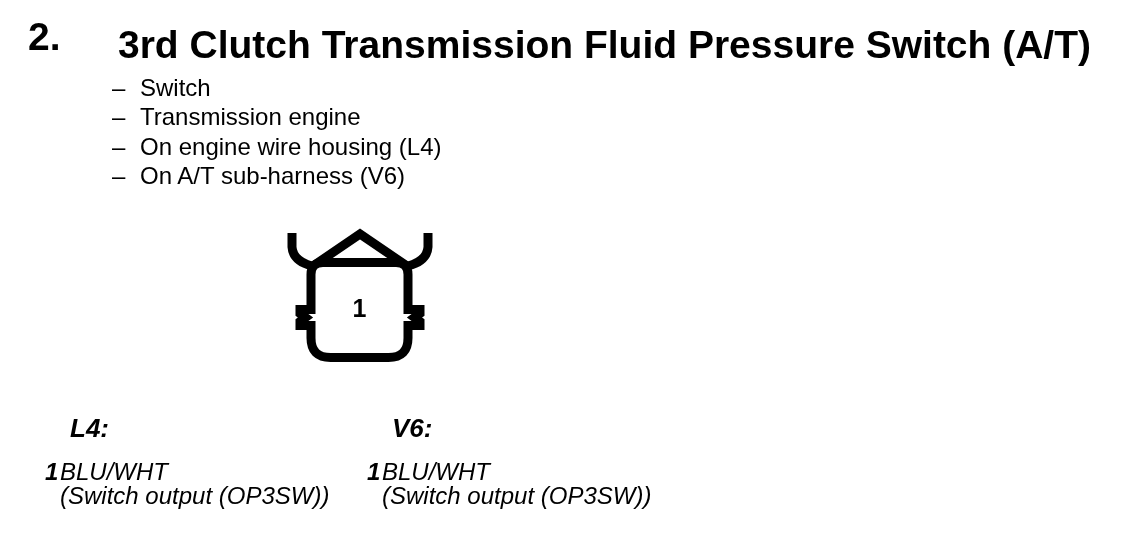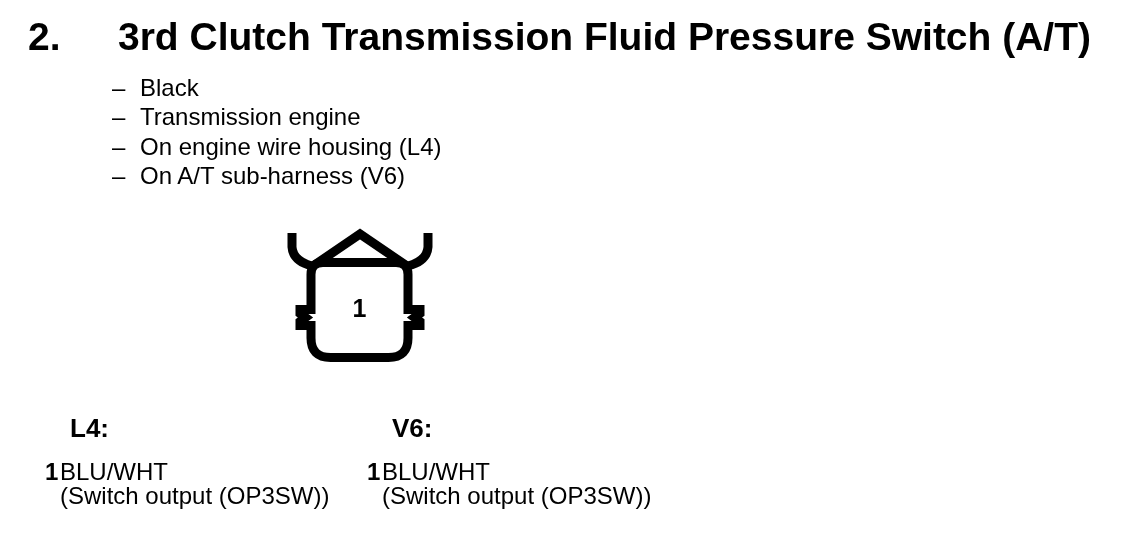--- a/index.html
+++ b/index.html
@@ -20,21 +20,21 @@
     top: 17px;
     left: 28px;
     display: flex;
     align-items: flex-start;
     font-weight: bold;
     font-size: 39px;
     line-height: 39px;
     white-space: nowrap;
   }
   .heading .num { width: 90px; flex: none; }
-  .heading .title { font-size: 39px; font-weight: bold; line-height: 39px; }
+  .heading .title { font-size: 39px; font-weight: bold; line-height: 39px; margin-top: 8px; }
 
   
   .props {
     position: absolute;
     top: 73px;
     left: 112px;
     list-style: none;
     font-size: 24px;
     line-height: 29.3px;
     white-space: nowrap;
@@ -49,20 +49,21 @@
     top: 220px;
     width: 160px;
     height: 165px;
   }
 
   
   .pinout {
     position: absolute;
     top: 415px;
     width: 320px;
+    font-style: italic;
   }
   .pinout-l4 { left: 45px; }
   .pinout-v6 { left: 367px; }
   .pinout-header {
     font-size: 26px;
     font-weight: bold;
     line-height: 26px;
     margin-left: 25px;
     margin-bottom: 19px;
     white-space: nowrap;
@@ -82,21 +83,21 @@
 <div class="page">
 
   <div class="heading">
     <span class="num">2.</span>
     <span class="title">3rd Clutch Transmission Fluid Pressure Switch (A/T)</span>
   </div>
 
   <ul class="props">
     <li>
       <span class="dash">–</span>
-      <span>Black</span>
+      <span>Switch</span>
     </li>
     <li>
       <span class="dash">–</span>
       <span>Transmission engine</span>
     </li>
     <li>
       <span class="dash">–</span>
       <span>On engine wire housing (L4)</span>
     </li>
     <li>

